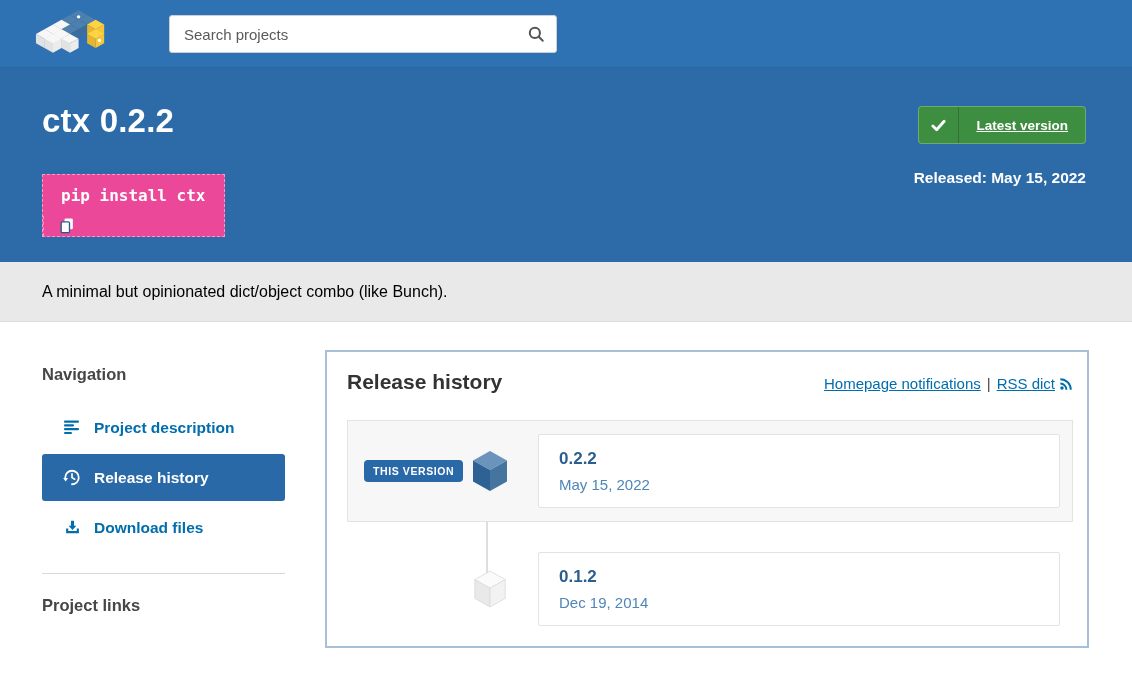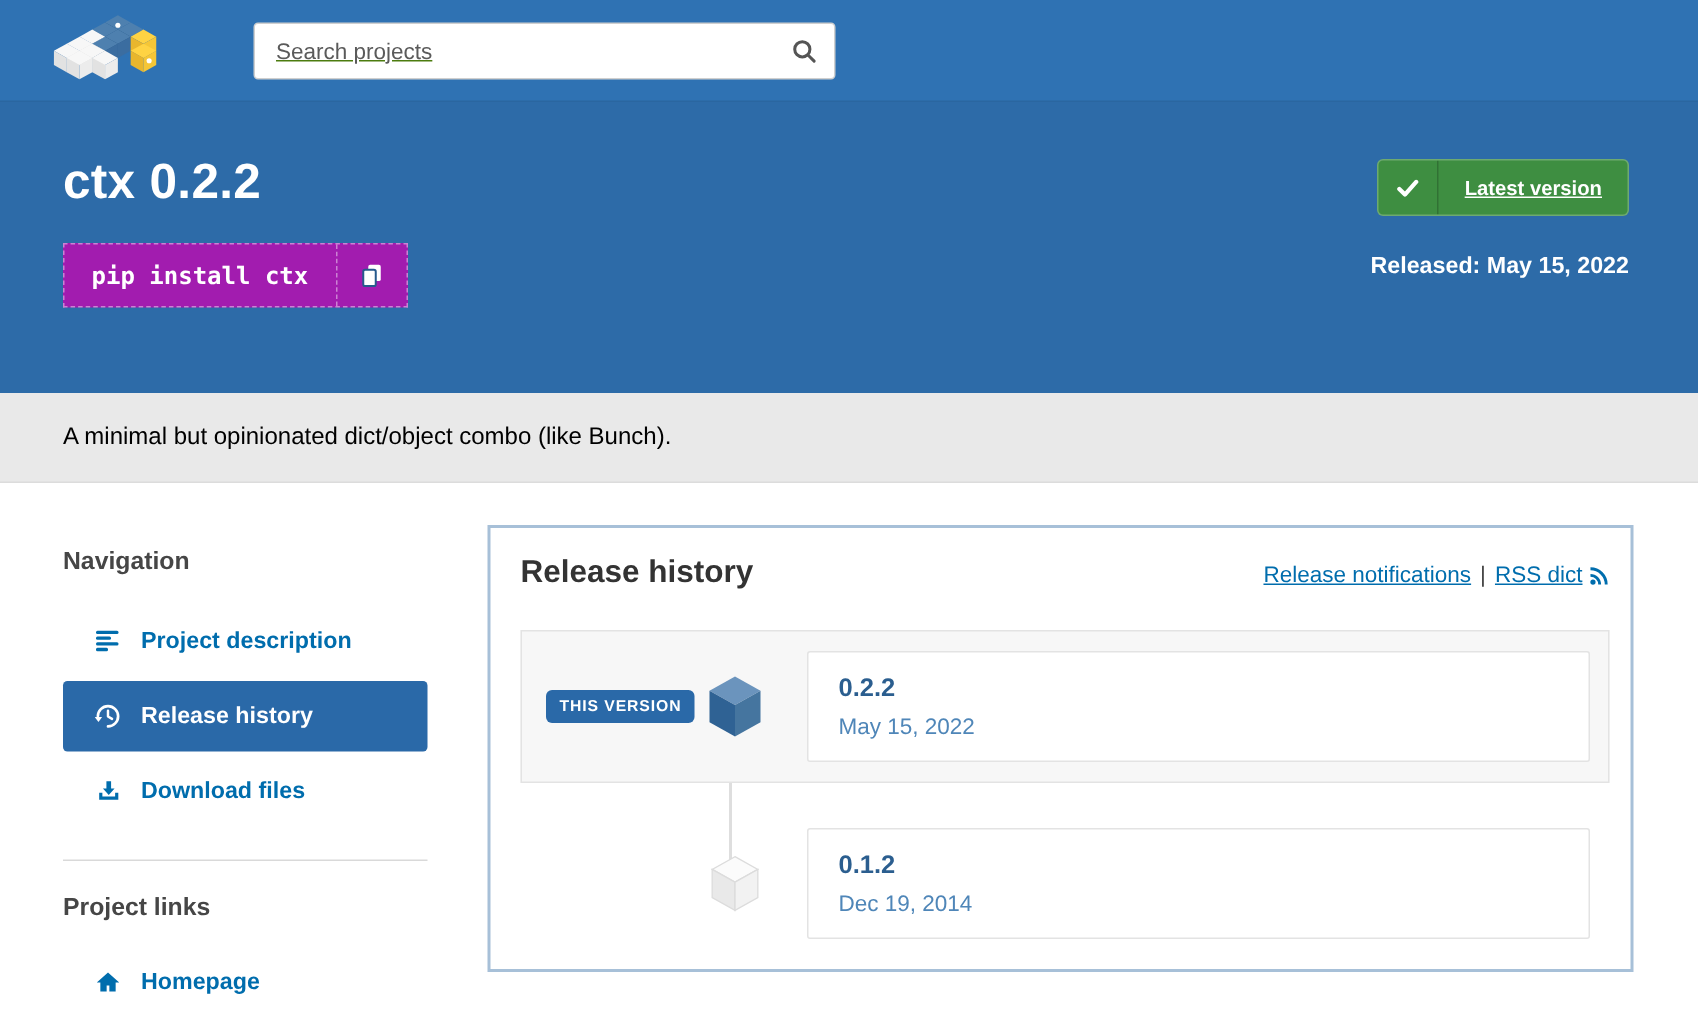--- a/index.html
+++ b/index.html
@@ -28,21 +28,20 @@
   .searchwrap input {
     width: 100%;
     height: 38px;
     border: 1px solid #cfcfcf;
     border-radius: 3px;
     padding: 0 40px 0 14px;
     font-size: 15px;
     font-family: "Liberation Sans", sans-serif;
     color: #4d7c0f;
     outline: none;
-    text-decoration: underline;
   }
   .searchwrap input::placeholder { color: #5a5a5a; }
   .search-btn {
     position: absolute; right: 4px; top: 3px;
     width: 34px; height: 32px;
     border: none; background: transparent; cursor: pointer;
     display: flex; align-items: center; justify-content: center;
   }
   .topnav { margin-left: auto; display: flex; align-items: center; gap: 10px; }
   .topnav a {
@@ -55,25 +54,26 @@
   .hero {
     height: 194px;
     background: #2d6ba8;
     color: #fff;
     display: flex;
     justify-content: space-between;
     padding: 34px 46px 0 42px;
   }
   .hero h1 { font-size: 33px; font-weight: 700; letter-spacing: 0.2px; }
   .pipbox {
-    margin-top: 22px;
+    margin-top: 34px;
     display: inline-flex;
     align-items: stretch;
-    background: #a21caf;
+    background: #ec4899;
     border: 1px dashed rgba(255,255,255,0.45);
+    flex-direction: column;
   }
   .pipbox code {
     font-family: "DejaVu Sans Mono", monospace;
     font-size: 16px;
     font-weight: 700;
     color: #fff;
     padding: 11px 18px;
     white-space: pre;
   }
   .copy-btn {
@@ -286,38 +286,28 @@
           </svg>
         </span>
         <span>Download files</span>
       </a>
     </div>
 
     <hr class="side-divider">
 
     <h3 class="side-heading">Project links</h3>
 
-    <div class="side-list">
-      <a class="side-item" style="height:40px;">
-        <span class="icn">
-          <svg width="18" height="18" viewBox="0 0 24 24" fill="currentColor">
-            <path d="M12 3 L2 12 h3.2 v8 h5.6 v-5.4 h2.4 V20 h5.6 v-8 H22 z"></path>
-          </svg>
-        </span>
-        <span>Homepage</span>
-      </a>
-    </div>
 
   </aside>
 
   <main class="main-box">
     <div class="main-head">
       <h2>Release history</h2>
       <div class="head-links">
-        <a>Release notifications</a>
+        <a>Homepage notifications</a>
         <span>|</span>
         <a>
           <span>RSS dict</span>
           <svg width="14" height="14" viewBox="0 0 16 16">
             <circle cx="3.4" cy="12.6" r="2" fill="#006dad"></circle>
             <path d="M1.5 7.5 a7 7 0 0 1 7 7" fill="none" stroke="#006dad" stroke-width="2.2"></path>
             <path d="M1.5 2.5 a12 12 0 0 1 12 12" fill="none" stroke="#006dad" stroke-width="2.2"></path>
           </svg>
         </a>
       </div>

